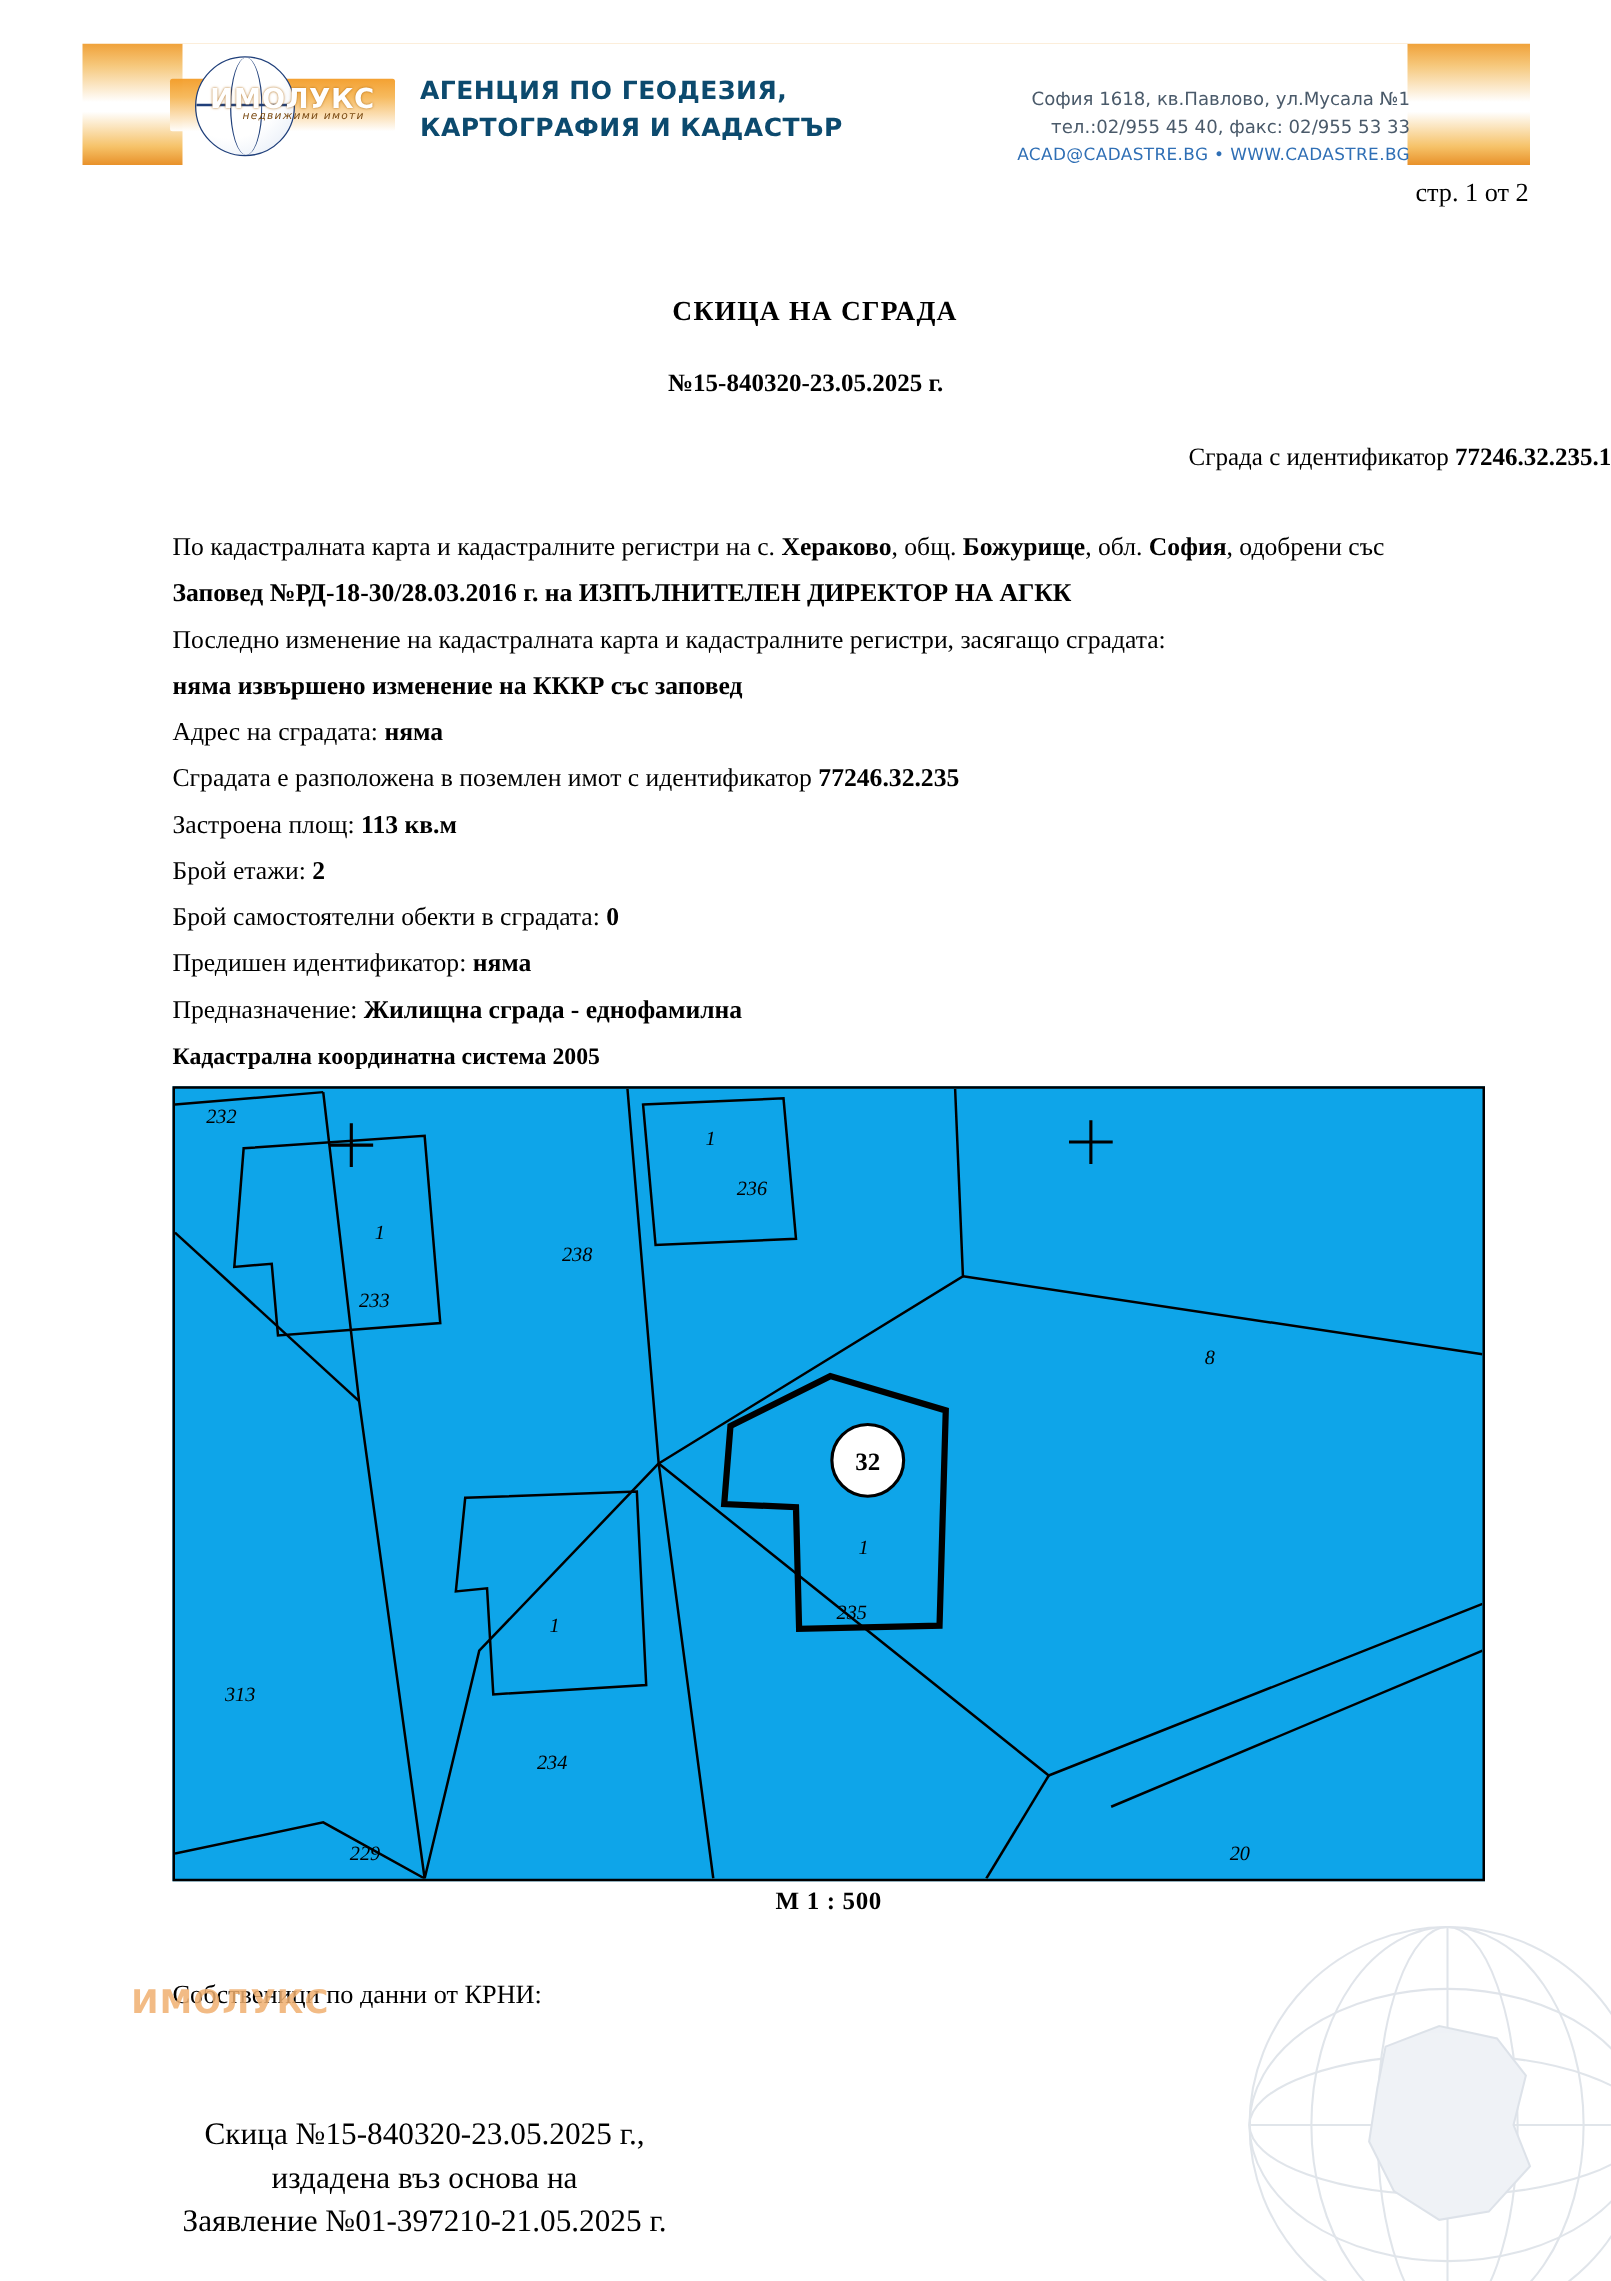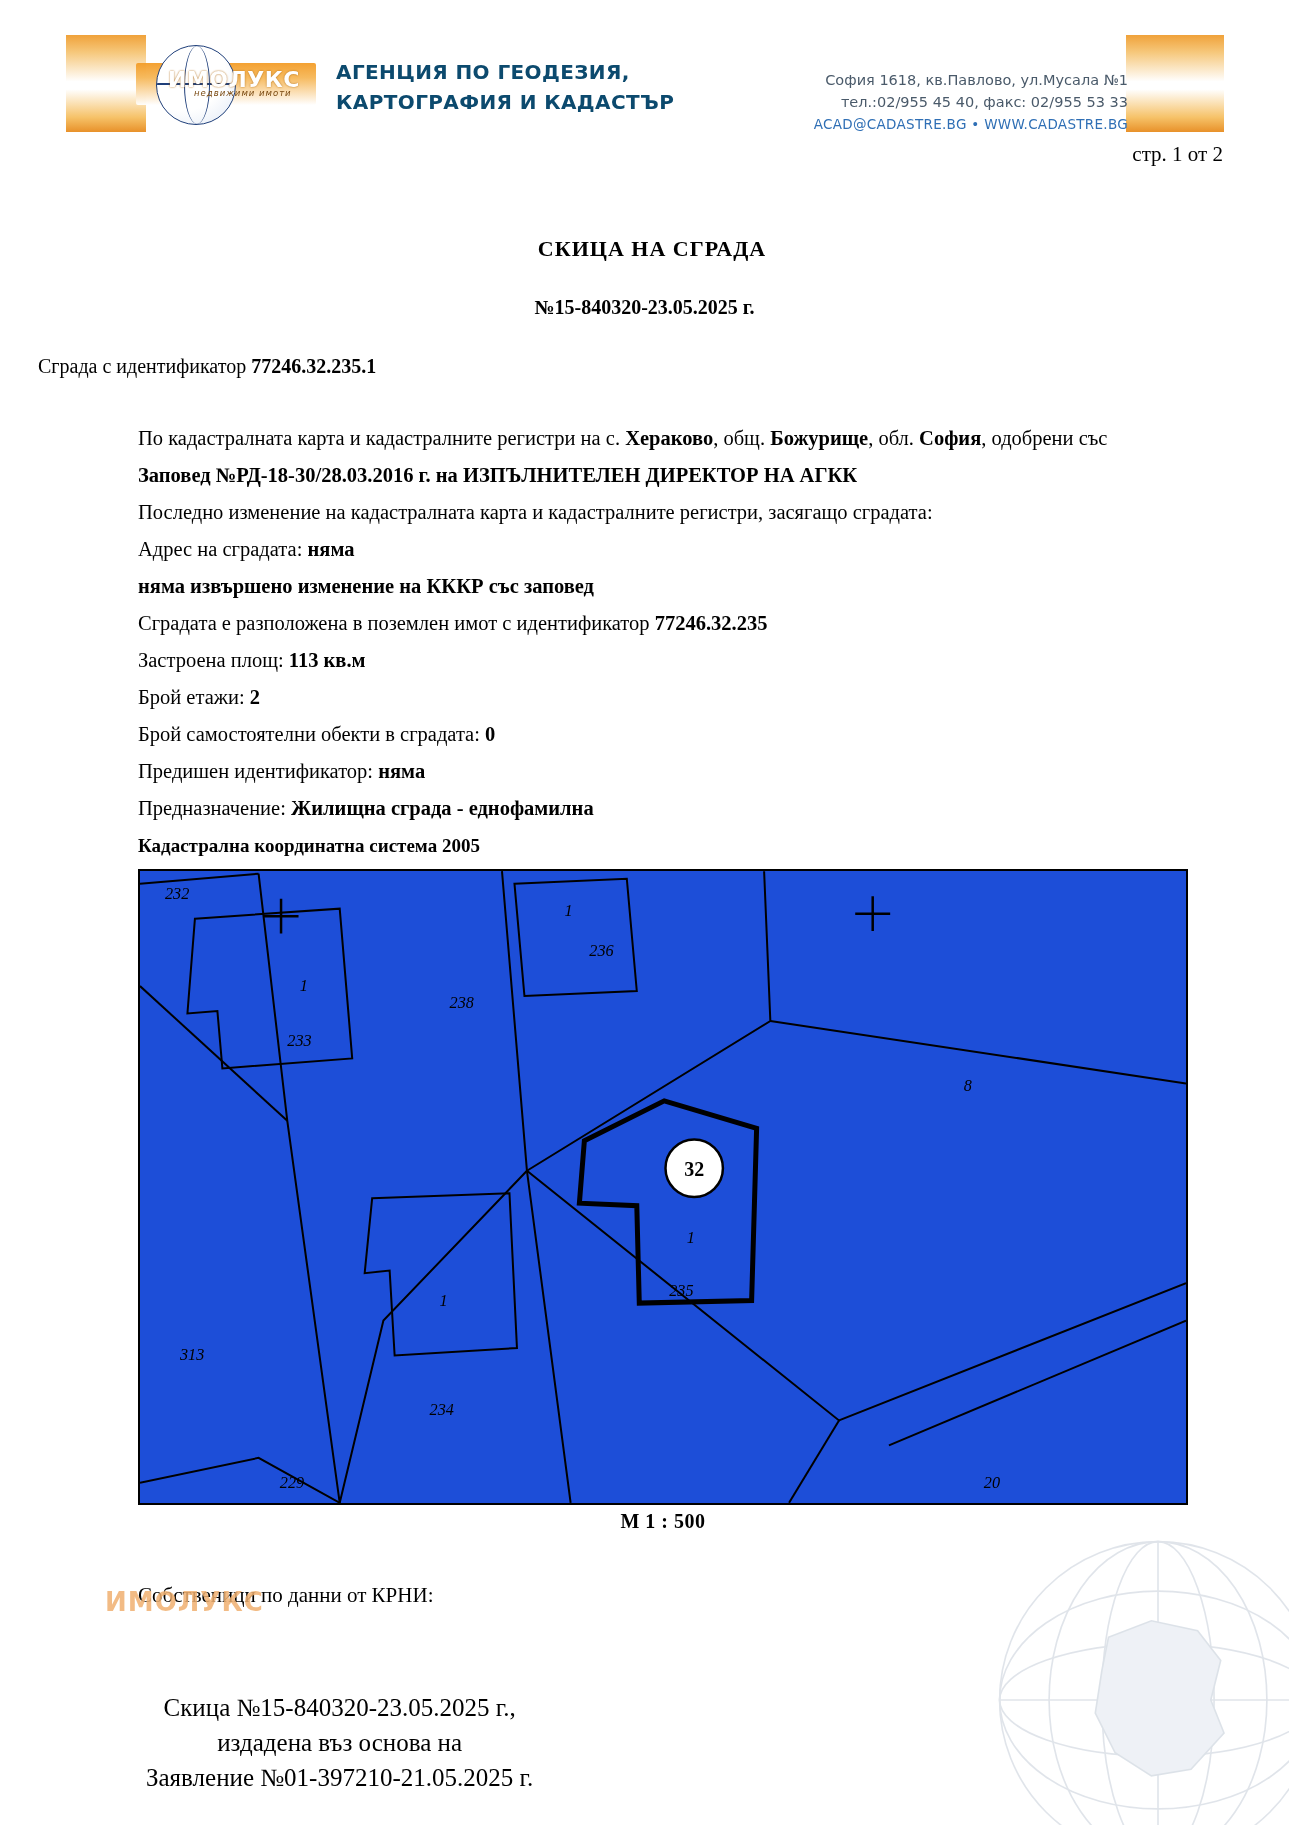--- a/index.html
+++ b/index.html
@@ -144,21 +144,21 @@
     left: 0; right: 0;
     top: 296px;
     text-align: center;
     font-size: 20px;
     font-weight: bold;
   }
   .doc-ident {
     position: absolute;
     left: 0; right: 0;
     top: 355px;
-    text-align: left;
+    text-align: right;
     font-size: 20px;
     padding-left: 38px;
   }
   .doc-ident b { font-weight: bold; }
 
   
   .body-text {
     position: absolute;
     left: 138px;
     top: 420px;
@@ -178,21 +178,21 @@
   
   .map-wrap {
     position: absolute;
     left: 138px;
     top: 869px;
     width: 1050px;
     height: 636px;
     border: 2.5px solid #000;
     box-sizing: border-box;
     overflow: hidden;
-    background: #1d4ed8;
+    background: #0ea5e9;
   }
   .map-svg { display: block; }
   .map-scale {
     position: absolute;
     left: 138px;
     top: 1510px;
     width: 1050px;
     text-align: center;
     font-size: 20px;
     font-weight: bold;
@@ -271,22 +271,22 @@
 <div class="doc-number">№15-840320-23.05.2025 г.</div>
 <div class="doc-ident">
   <span>Сграда с идентификатор </span><b>77246.32.235.1</b>
 </div>
 
 <div class="body-text">
   <p class="para-block">
     <span>По кадастралната карта и кадастралните регистри на с. </span><b>Хераково</b><span>, общ. </span><b>Божурище</b><span>, обл. </span><b>София</b><span>, одобрени със </span><b>Заповед №РД-18-30/28.03.2016 г. на ИЗПЪЛНИТЕЛЕН ДИРЕКТОР НА АГКК</b>
   </p>
   <p>Последно изменение на кадастралната карта и кадастралните регистри, засягащо сградата:</p>
+  <p><b>няма извършено изменение на КККР със заповед</b></p>
   <p><span>Адрес на сградата: </span><b>няма</b></p>
-  <p><b>няма извършено изменение на КККР със заповед</b></p>
   <p><span>Сградата е разположена в поземлен имот с идентификатор </span><b>77246.32.235</b></p>
   <p><span>Застроена площ: </span><b>113 кв.м</b></p>
   <p><span>Брой етажи: </span><b>2</b></p>
   <p><span>Брой самостоятелни обекти в сградата: </span><b>0</b></p>
   <p><span>Предишен идентификатор: </span><b>няма</b></p>
   <p><span>Предназначение: </span><b>Жилищна сграда - еднофамилна</b></p>
   <p class="coord-sys">Кадастрална координатна система 2005</p>
 </div>
 
 <div class="map-wrap">

